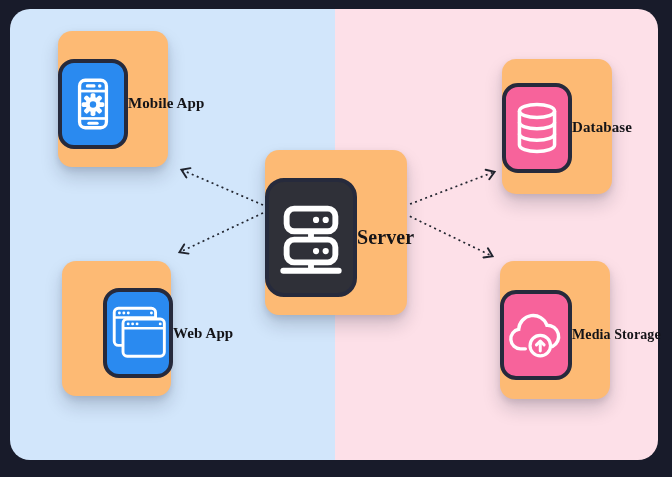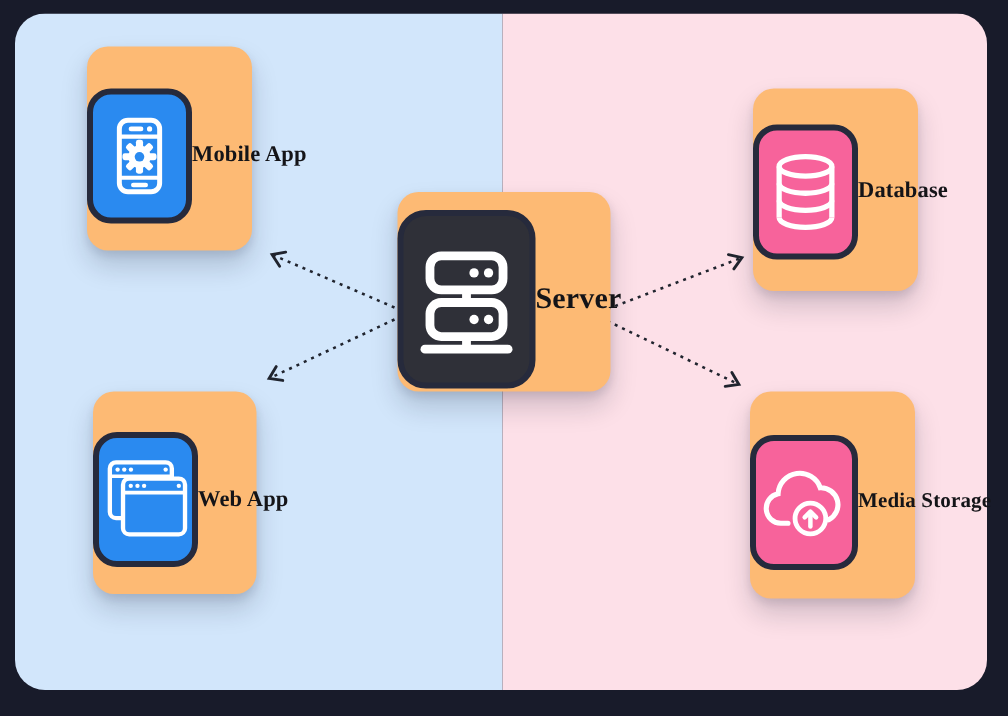--- a/index.html
+++ b/index.html
@@ -50,23 +50,23 @@
     justify-content: center;
     font-weight: bold;
     color: #141418;
     letter-spacing: 0.1px;
     white-space: nowrap;
   }
 
   
   #card-mobile   { left: 58px;  top: 31px;  width: 110px; height: 136px; padding-top: 9px; }
   #card-database { left: 502px; top: 29px;  width: 110px; height: 135px; padding-top: 2px; margin-top: 30px; }
-  #card-webapp   { left: 62px;  top: 261px; width: 109px; height: 135px; padding-top: 9px; }
+  #card-webapp   { left: 62px;  top: 261px; width: 109px; height: 135px; padding-top: 9px; padding-left: 41px; }
   #card-media    { left: 500px; top: 261px; width: 110px; height: 138px; padding-top: 9px; }
-  #card-server   { left: 265px; top: 128px; width: 142px; height: 133px; padding-top: 10px; align-items: center; }
+  #card-server   { left: 265px; top: 150px; width: 142px; height: 165px; padding-top: 10px; align-items: center; }
 
   #card-mobile .tile, #card-webapp .tile   { width: 89px; height: 90px; }
   #card-database .tile, #card-media .tile  { width: 89px; height: 90px; }
   #card-server .tile { width: 118px; height: 119px; }
 
   #card-mobile .card-label, #card-webapp .card-label, #card-database .card-label { font-size: 15px; }
   #card-media .card-label  { font-size: 14px; }
   #card-server .card-label { font-size: 20px; }
 
   svg.arrows { position: absolute; inset: 0; pointer-events: none; }

